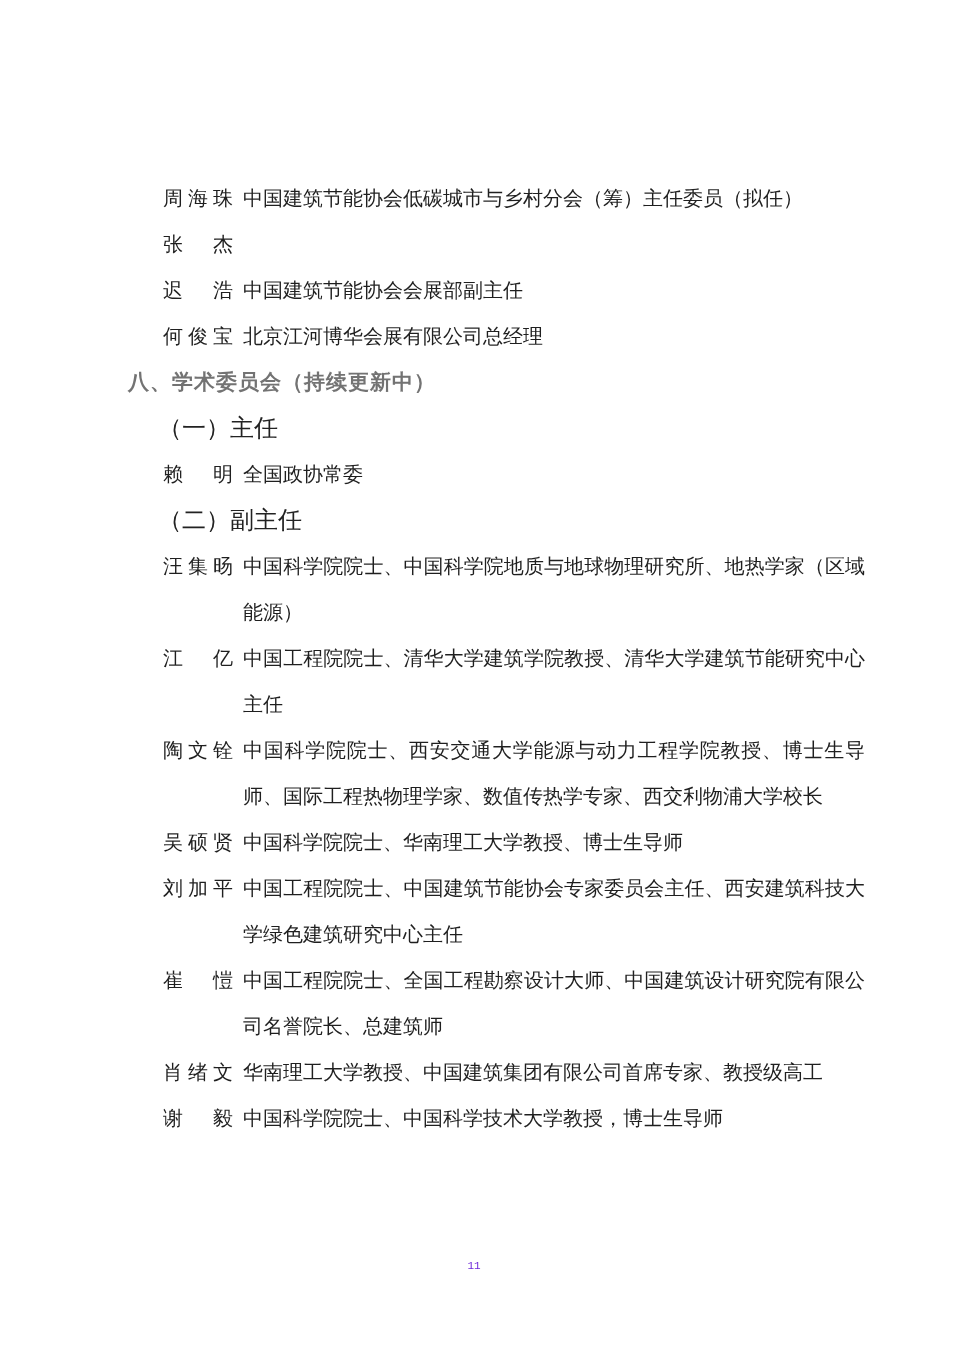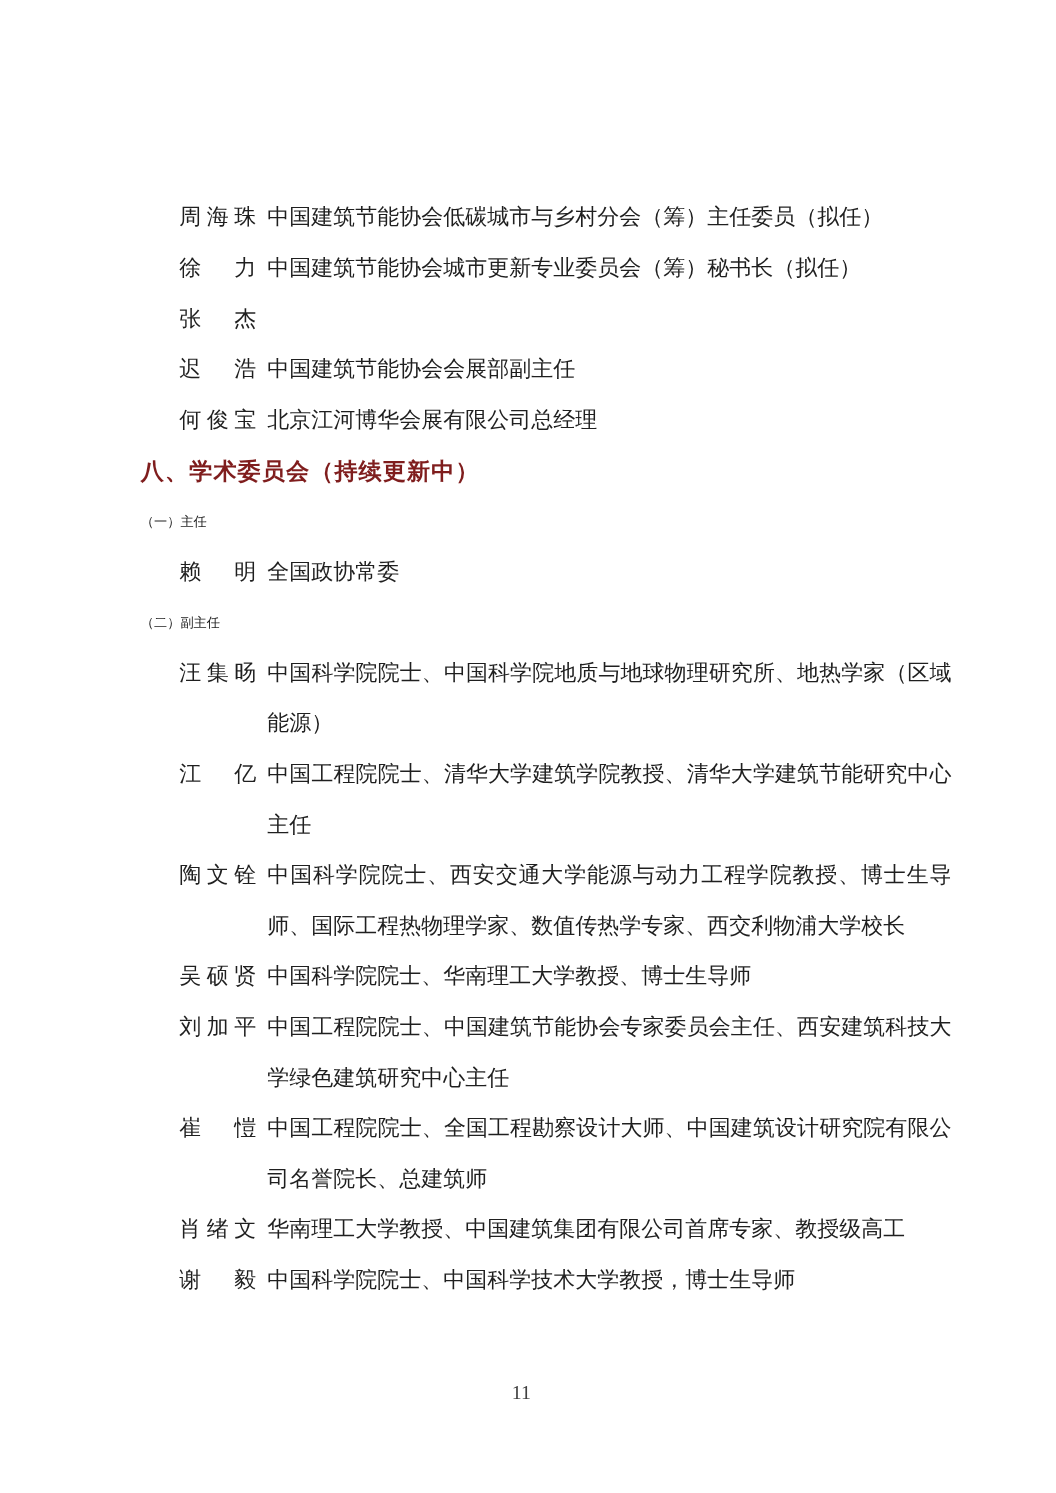--- a/index.html
+++ b/index.html
@@ -40,55 +40,52 @@
     text-align-last: justify;
     margin-right: 10px;
   }
   .desc {
     flex: 0 0 622px;
     width: 622px;
     text-align: justify;
     text-justify: inter-ideograph;
   }
   .heading {
-    font-family: Liberation Serif, serif;
+    font-family: Liberation Sans, sans-serif;
     font-weight: bold;
     font-size: 21px;
-    color: #7f1d1d;
+    color: #737373;
     letter-spacing: 1px;
   }
   .subheading {
-    font-size: 12px;
+    margin-left: 30px;
+    font-size: 24px;
     color: #222222;
   }
   .pagenum {
     position: absolute;
     left: 0;
     top: 1252px;
     width: 100%;
     text-align: center;
-    font-size: 18px;
+    font-size: 11px;
     line-height: 28px;
-    color: #404040;
-    font-family: Liberation Serif, serif;
+    color: #6d28d9;
+    font-family: Liberation Mono, monospace;
   }
 </style>
 </head>
 <body>
 
 <div class="page">
   <div class="content">
 
     <div class="entry">
       <span class="name">周海珠</span>
       <span class="desc">中国建筑节能协会低碳城市与乡村分会（筹）主任委员（拟任）</span>
-    </div>
-    <div class="entry">
-      <span class="name">徐　力</span>
-      <span class="desc">中国建筑节能协会城市更新专业委员会（筹）秘书长（拟任）</span>
     </div>
     <div class="entry">
       <span class="name">张　杰</span>
     </div>
     <div class="entry">
       <span class="name">迟　浩</span>
       <span class="desc">中国建筑节能协会会展部副主任</span>
     </div>
     <div class="entry">
       <span class="name">何俊宝</span>

